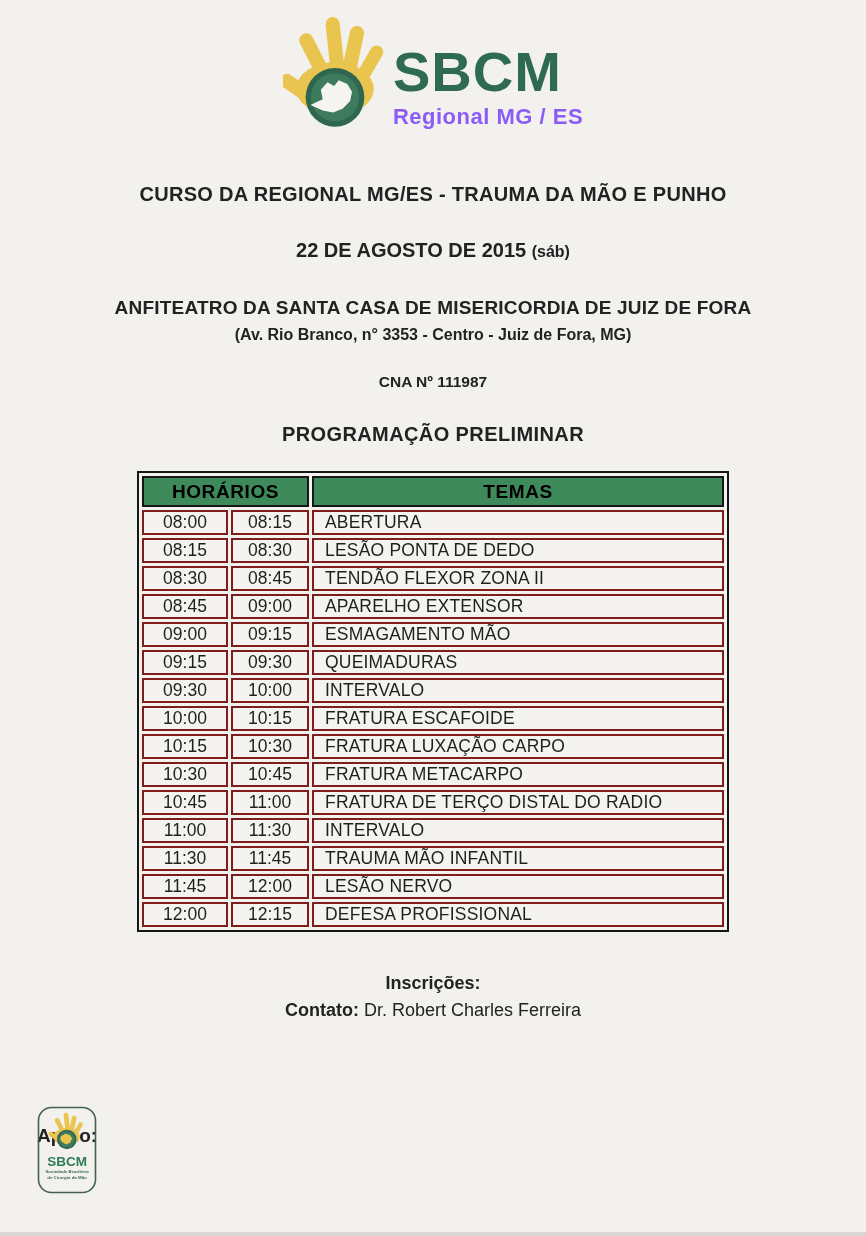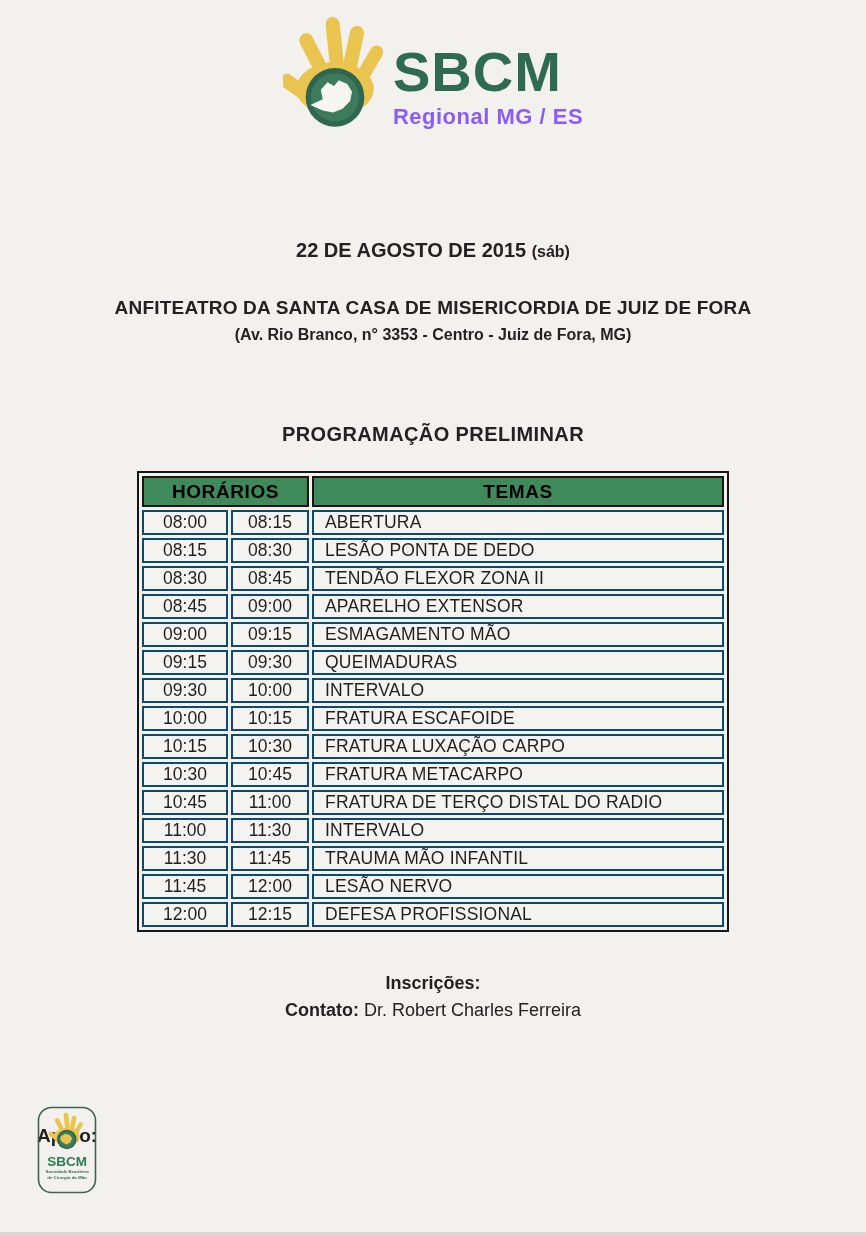--- a/index.html
+++ b/index.html
@@ -40,21 +40,21 @@
   table.schedule{
     border-collapse:separate; border-spacing:3px;
     border:2px solid #161616;
   }
   table.schedule th{
     background:#3f8a5a; color:#000000; font-weight:bold;
     font-size:19px; letter-spacing:0.6px;
     border:2px solid #161616; height:27px; line-height:27px;
   }
   table.schedule td{
-    border:2px solid #0c4a6e; background:#f4f3f0;
+    border:2px solid #7f1d1d; background:#f4f3f0;
     font-size:17.5px; height:21px; line-height:21px; color:#1f1f1f;
   }
   td.time-cell{ text-align:center; }
   col.c-start{ width:86px; } col.c-end{ width:78px; } col.c-tema{ width:412px; }
   td.tema-cell{ text-align:left; padding-left:11px; letter-spacing:0.2px; }
   
   .inscricoes-line{ top:973px; font-size:18px; font-weight:bold; }
   .contato-line   { top:1000px; font-size:18px; }
   .email-line     { top:1027px; font-size:18px; }
   .lbl{ font-weight:bold; }
@@ -84,26 +84,28 @@
       <circle cx="55" cy="84" r="31" fill="#2e6650"></circle>
       <circle cx="55" cy="84" r="25.5" fill="#3e7a5c"></circle>
       <path fill="#f6f5f2" d="M 29 92 L 42 86 L 40 76 L 47 68 L 54 72 L 59 66 L 68 70 L 73 78 L 71 88 L 63 96 L 53 100 L 42 98 Z"></path>
     </svg>
     <div class="logo-textcol">
       <div class="logo-name">SBCM</div>
       <div class="logo-sub">Regional MG / ES</div>
     </div>
   </div>
 
+  <div class="centerline title-line">CURSO DA REGIONAL MG/ES - TRAUMA DA MÃO E PUNHO</div>
   <div class="centerline date-line">
     <span>22 DE AGOSTO DE 2015</span>
     <span class="date-suffix">(sáb)</span>
   </div>
   <div class="centerline venue-line">ANFITEATRO DA SANTA CASA DE MISERICORDIA DE JUIZ DE FORA</div>
   <div class="centerline address-line">(Av. Rio Branco, n° 3353 - Centro - Juiz de Fora, MG)</div>
+  <div class="centerline cna-line">CNA Nº 111987</div>
   <div class="centerline program-line">PROGRAMAÇÃO PRELIMINAR</div>
 
   <div class="tablewrap">
     <table class="schedule">
       <colgroup>
           <col class="c-start">
           <col class="c-end">
           <col class="c-tema">
         </colgroup>
       <thead>

